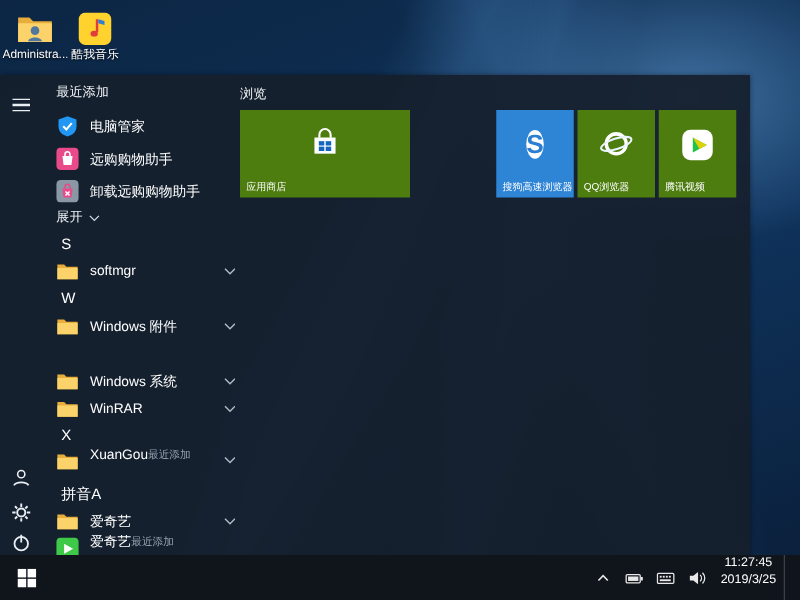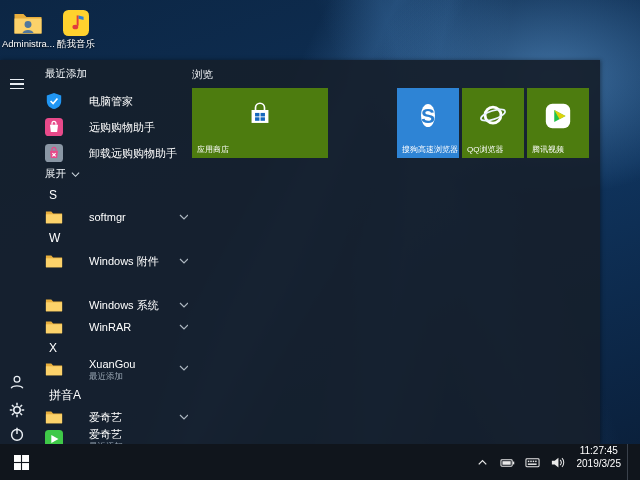--- a/index.html
+++ b/index.html
@@ -30,31 +30,31 @@
   .rail{position:absolute;left:0;top:0;width:34px;height:100%;}
   .rail-btn{position:absolute;left:7px;width:20px;height:20px;background:none;border:none;padding:1px;cursor:pointer;}
   .rail-btn svg{width:100%;height:100%;display:block;}
   .hamburger span{display:block;width:14px;height:1.6px;background:#e9eef3;margin:3px auto;}
 
   
   .app-list{position:absolute;left:36px;top:0;width:152px;height:100%;overflow:hidden;}
   .al-row{position:absolute;left:0;width:152px;display:flex;align-items:center;color:#fff;cursor:default;}
   .al-sec{font-size:10.5px;height:16px;padding-left:9px;color:#f2f5f8;}
   .al-letter{font-size:12px;height:16px;padding-left:13px;}
-  .al-item{height:24px;font-size:11px;gap:26px;padding-left:9px;}
+  .al-item{height:24px;font-size:11px;gap:9px;padding-left:9px;}
   .al-item .ic{width:18px;height:18px;flex:0 0 18px;}
   .al-item .ic svg{width:100%;height:100%;display:block;}
   .al-item .lbl{white-space:nowrap;overflow:hidden;}
   .chev{position:absolute;right:8px;width:10px;height:8px;}
   .chev svg{width:100%;height:100%;display:block;}
   .al-expand{font-size:10.5px;height:16px;padding-left:9px;gap:5px;color:#eef2f6;}
   .al-expand .chev-inline{position:static;width:9px;height:7px;}
   .al-two{height:26px;align-items:flex-start;}
   .al-two .ic{margin-top:2px;}
-  .al-two .txt{display:flex;flex-direction:column;line-height:1.2;}
+  .al-two .txt{display:flex;line-height:1.2;}
   .al-two .sub{font-size:8.5px;color:#95a1ae;}
 
   
   .tiles-area{position:absolute;left:0;top:0;width:100%;height:100%;}
   .tile-group-header{position:absolute;left:192px;top:8px;font-size:10.5px;color:#f2f5f8;}
   .tile{position:absolute;top:28px;height:70px;border:none;padding:0;cursor:pointer;}
   .tile-blue{background:#4d7c0f;}
   .tile-blue-light{background:#2e84d5;}
   .tile-w{width:136px;}
   .tile-m{width:62px;}

